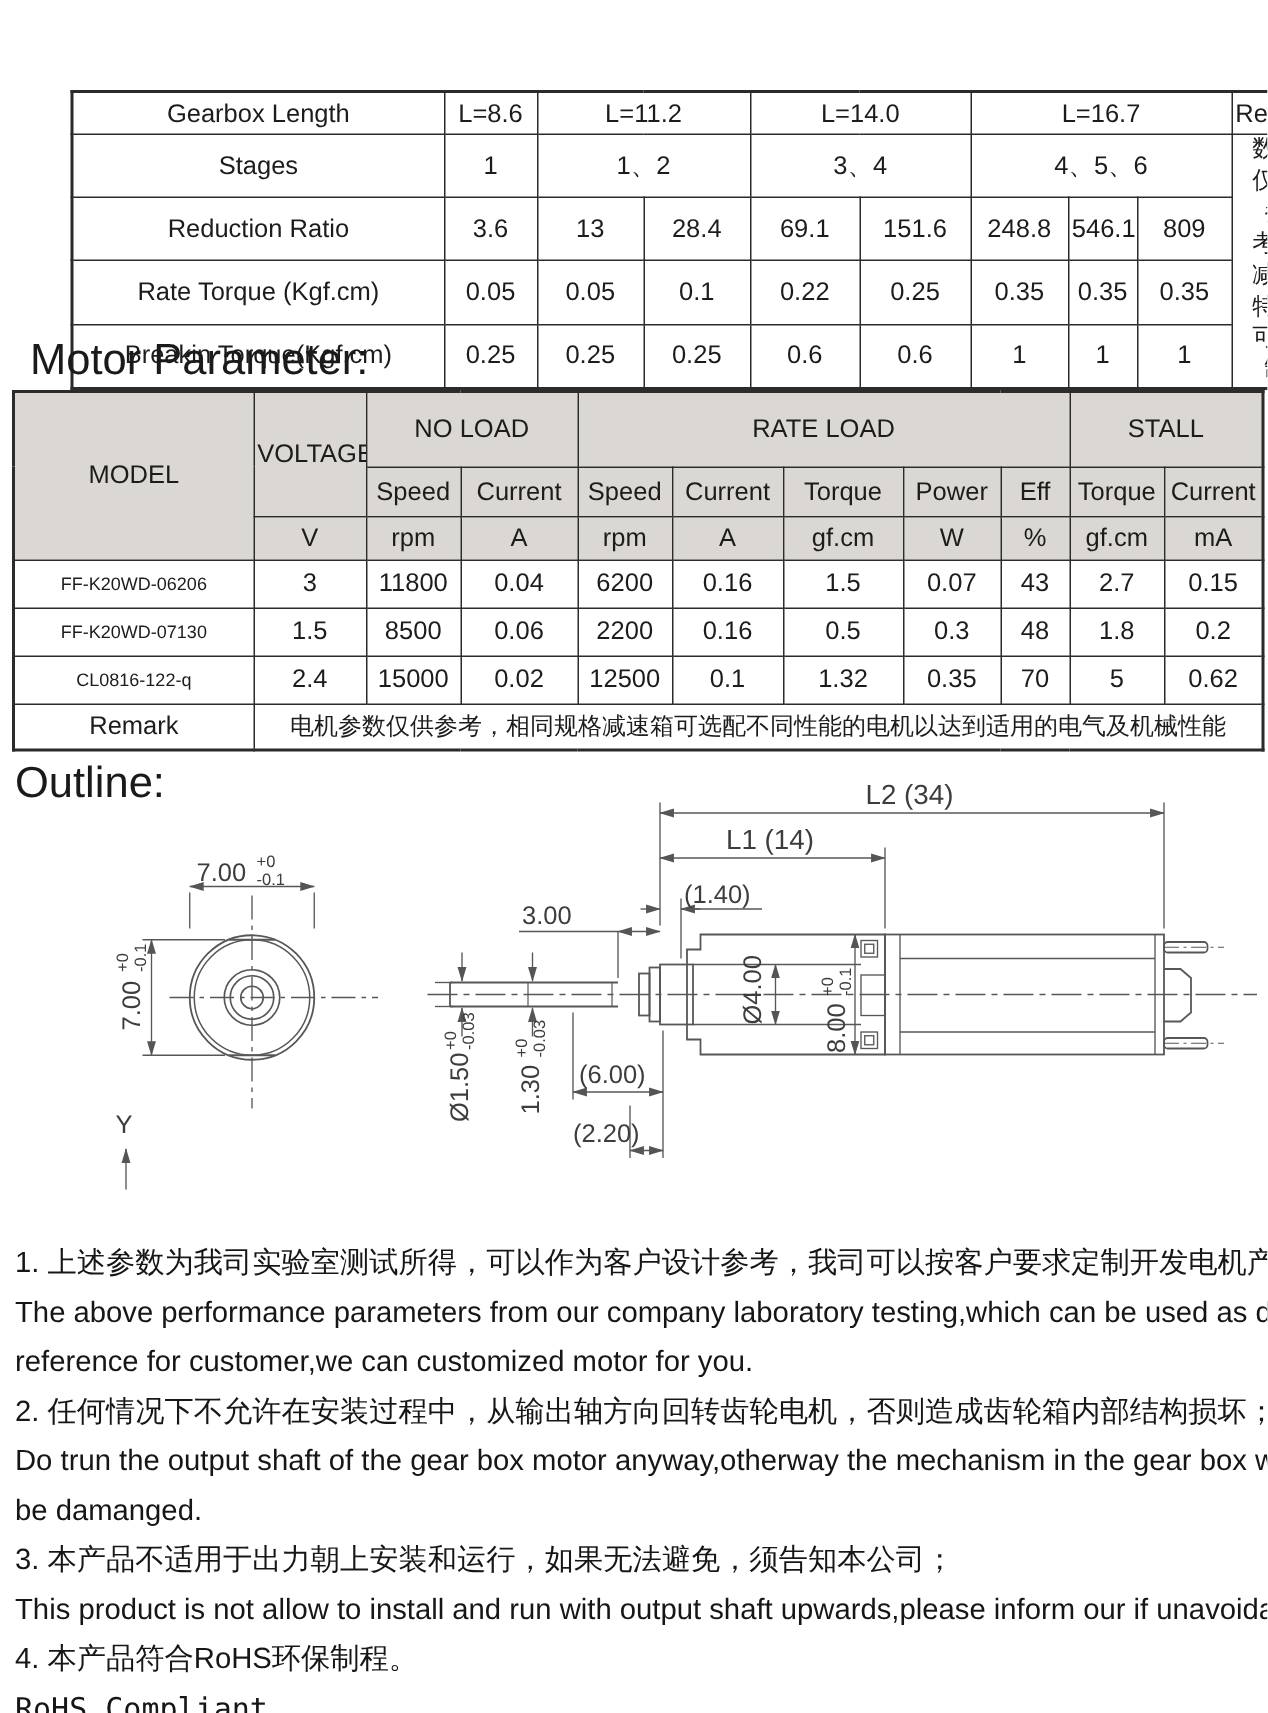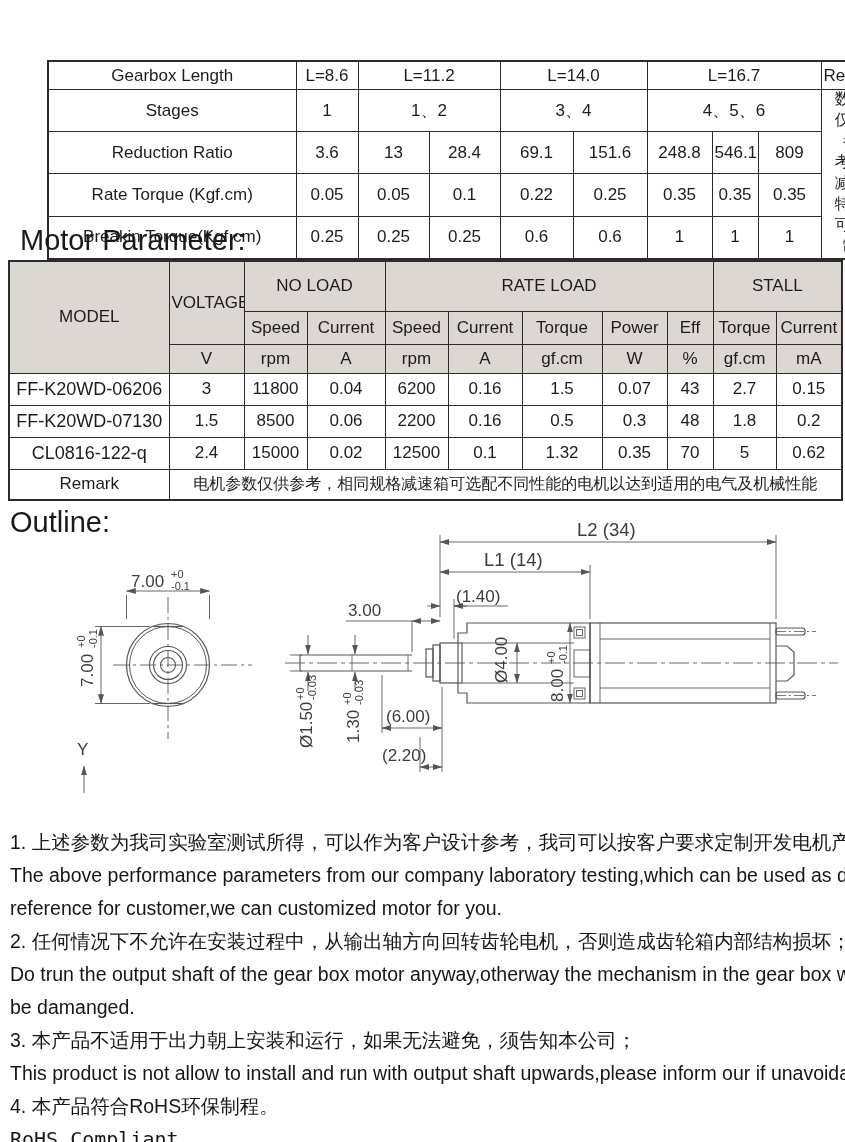--- a/index.html
+++ b/index.html
@@ -7,21 +7,21 @@
         font-family:"Liberation Sans",sans-serif;color:#1c1c1c;}
   .h1{position:absolute;font-size:29px;font-weight:400;color:#1a1a1a;white-space:nowrap;}
   table{position:absolute;border-collapse:collapse;table-layout:fixed;background:#fff;}
   table,td{border:1.6px solid #2b2b2b;}
   table{border-width:2px;}
   td{font-size:17px;text-align:center;vertical-align:middle;padding:0 2px;overflow:hidden;}
   .gbx td{height:27px;}
   .hdr-bg{background:#dbd7d2;}
   .remark-note{font-size:16px;line-height:21px;padding:0 6px;}
   .cn{font-size:16px;font-family:Liberation Mono, monospace;}
-  .model-cell{font-size:18px;}
+  .model-cell{font-size:12px;}
   .paras{position:absolute;left:10px;top:826px;width:1200px;}
   .paras .line{height:33px;line-height:33px;font-size:19.5px;white-space:nowrap;color:#161616;}
   .paras .mono{font-family:"DejaVu Sans Mono","Liberation Mono",monospace;font-size:20px;}
   svg text{font-family:"Liberation Sans",sans-serif;fill:#3d3d3d;}
   .dimtxt{font-size:17px;}
   .dimbig{font-size:18.5px;}
   .toltxt{font-size:11px;}
 </style>
 </head>
 <body>

